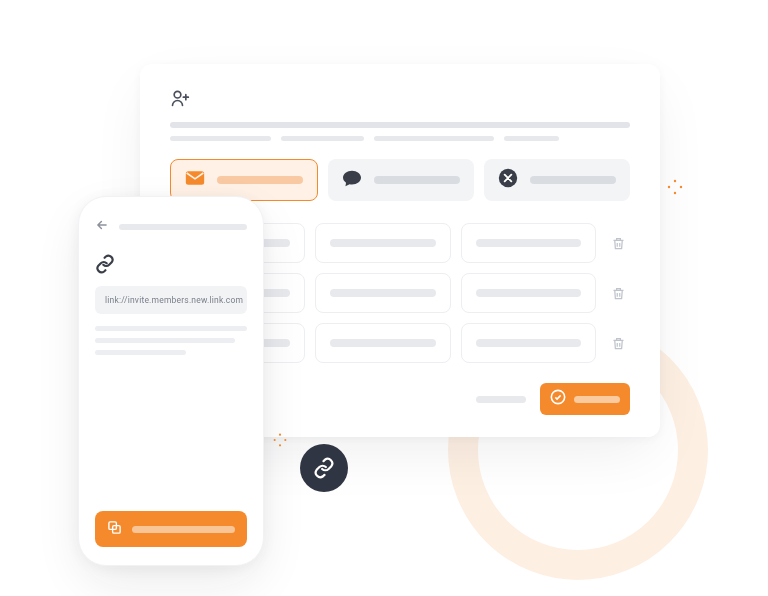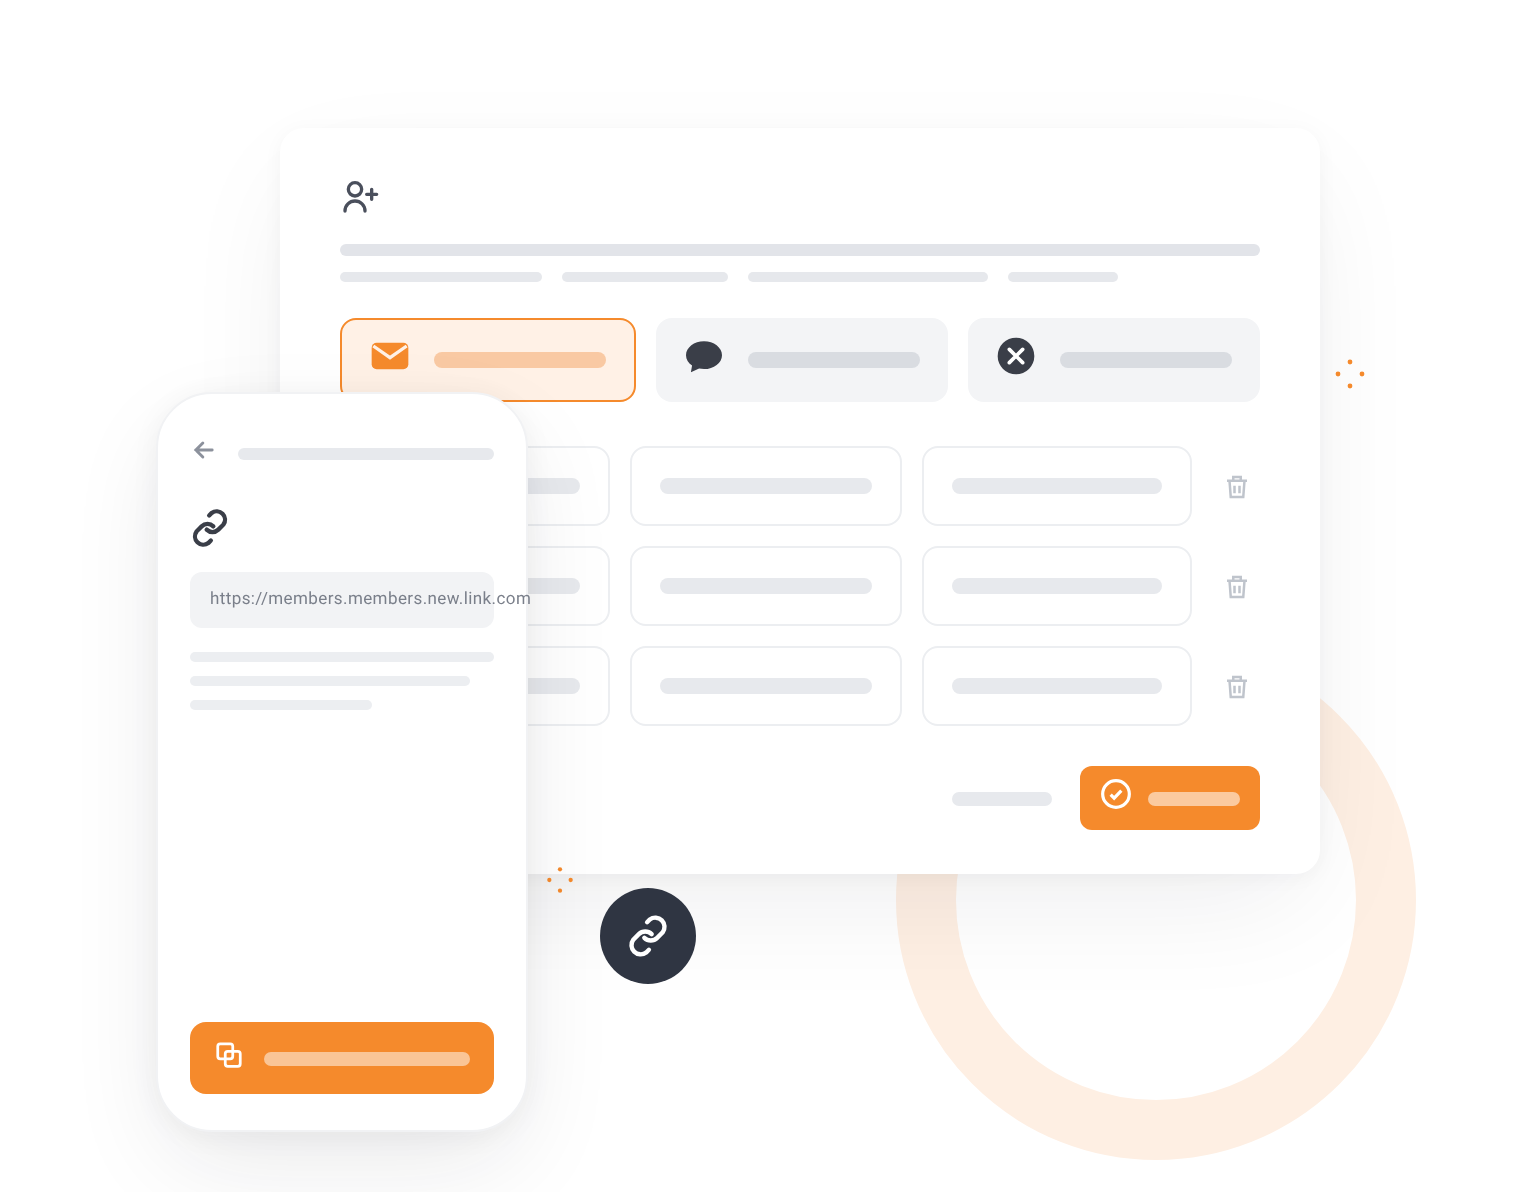--- a/index.html
+++ b/index.html
@@ -307,21 +307,21 @@
     <div class="ptline"></div>
   </div>
 
   <div class="link-icon">
     <svg width="20" height="20" viewBox="0 0 24 24" fill="none" stroke="currentColor" stroke-width="2.6" stroke-linecap="round">
       <path d="M10 13a5 5 0 0 0 7 0l3-3a5 5 0 0 0-7-7l-1.5 1.5"></path>
       <path d="M14 11a5 5 0 0 0-7 0l-3 3a5 5 0 0 0 7 7l1.5-1.5"></path>
     </svg>
   </div>
 
-  <div class="url-box">https://members.members.new.link.com</div>
+  <div class="url-box">link://invite.members.new.link.com</div>
 
   <div class="phone-lines">
     <div class="pl" style="width:100%"></div>
     <div class="pl" style="width:92%"></div>
     <div class="pl" style="width:60%"></div>
   </div>
 
   <div class="copy-btn">
     <span class="icn">
       <svg width="15" height="15" viewBox="0 0 24 24" fill="none" stroke="currentColor" stroke-width="2.2">

